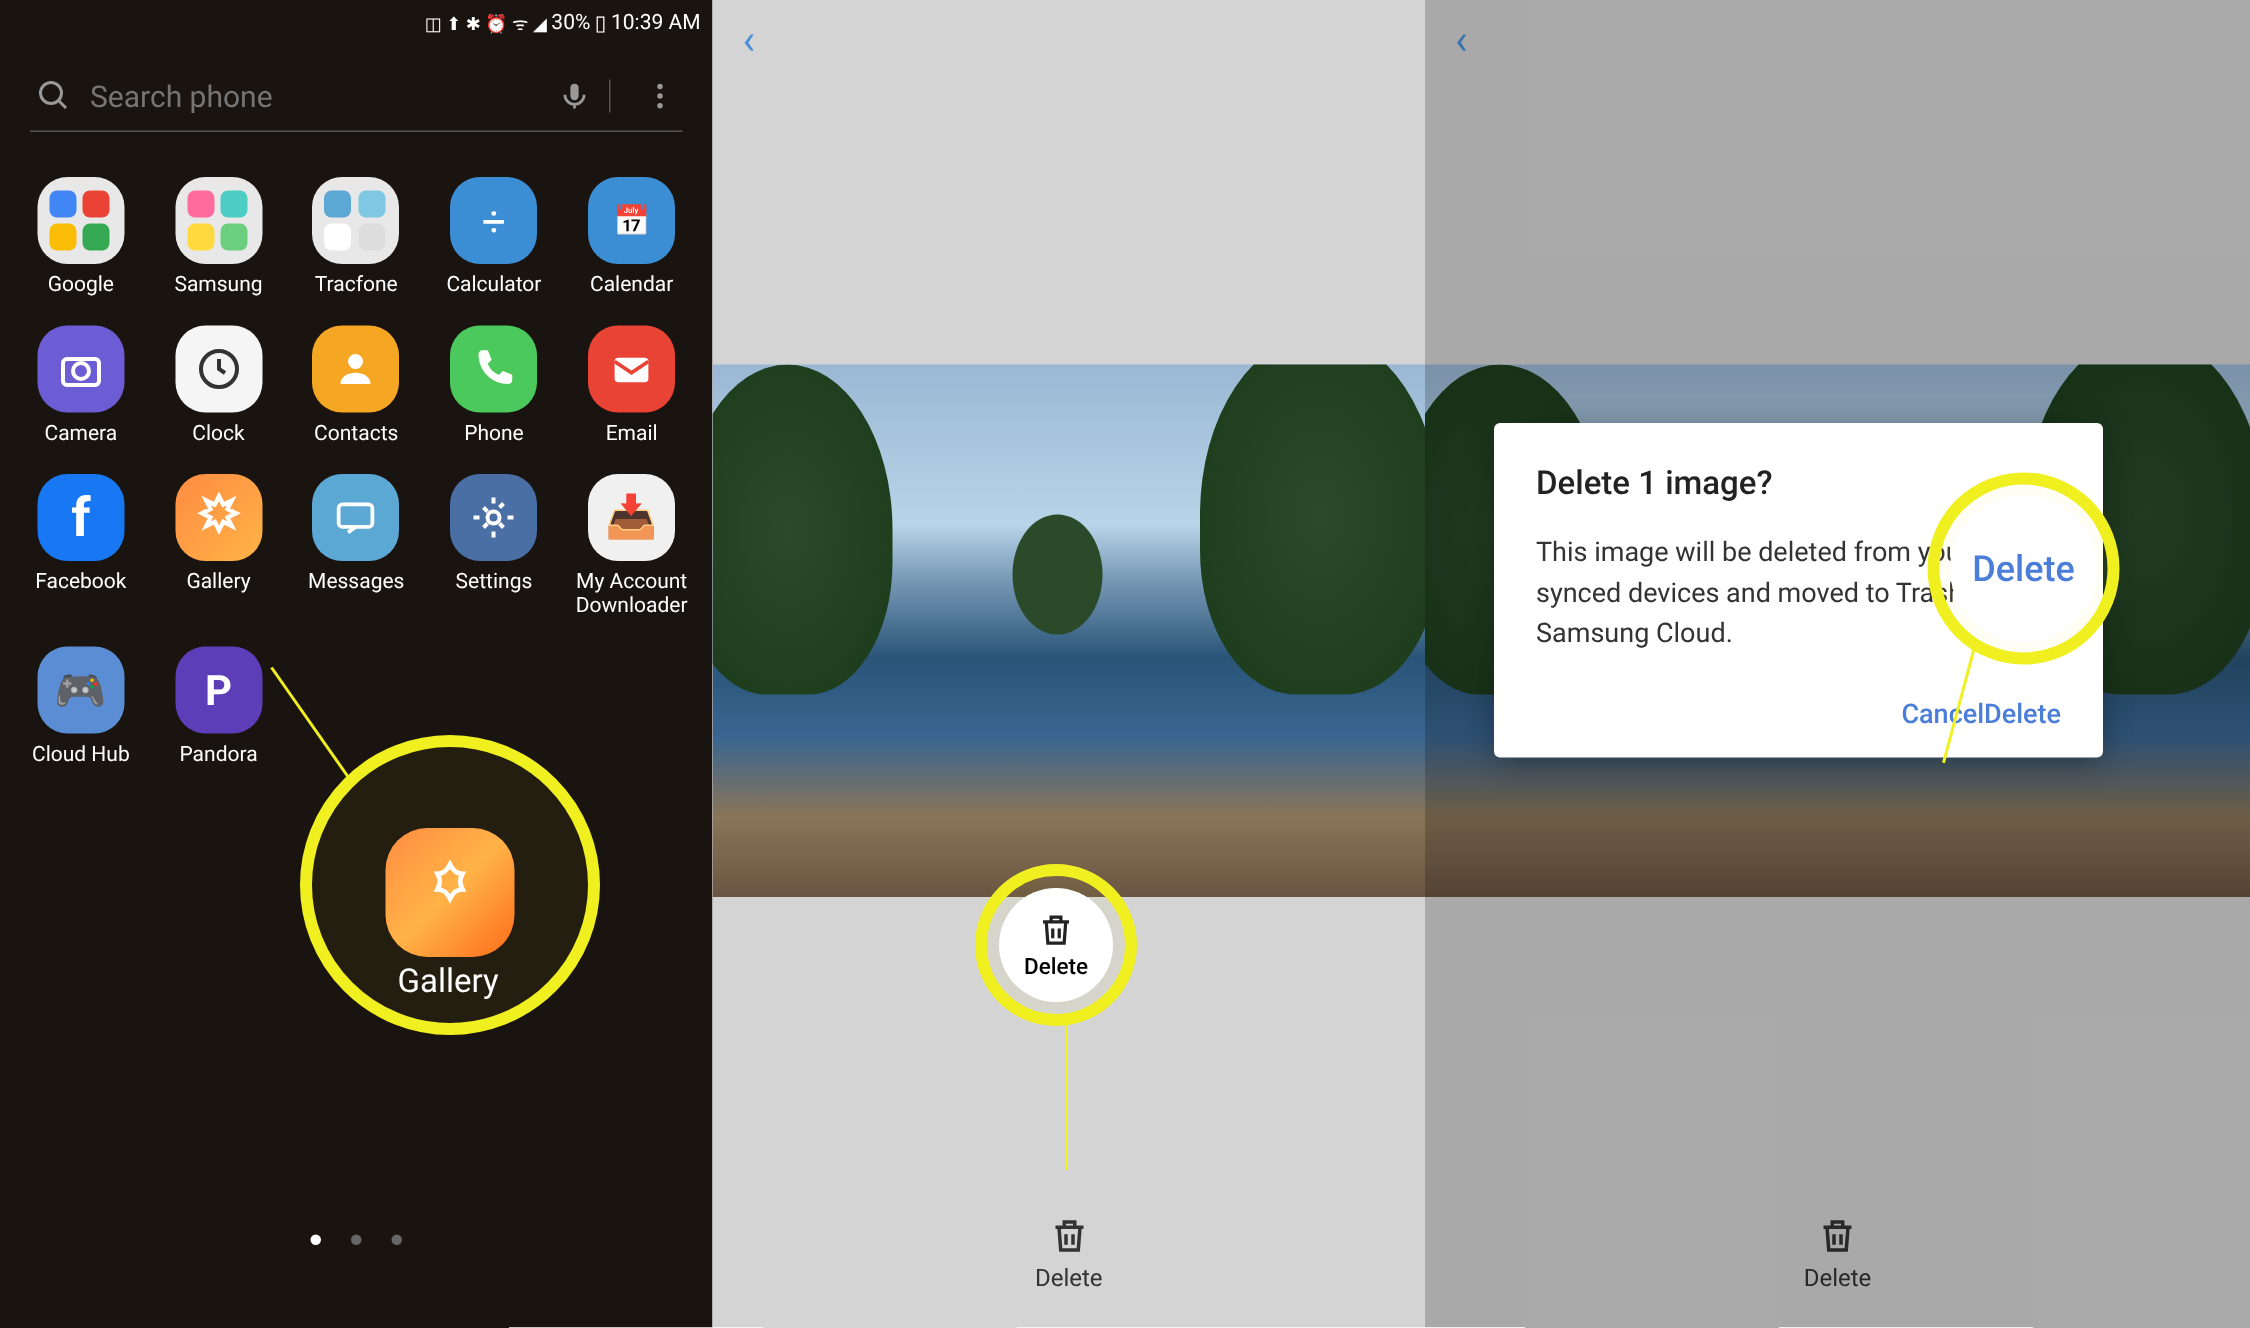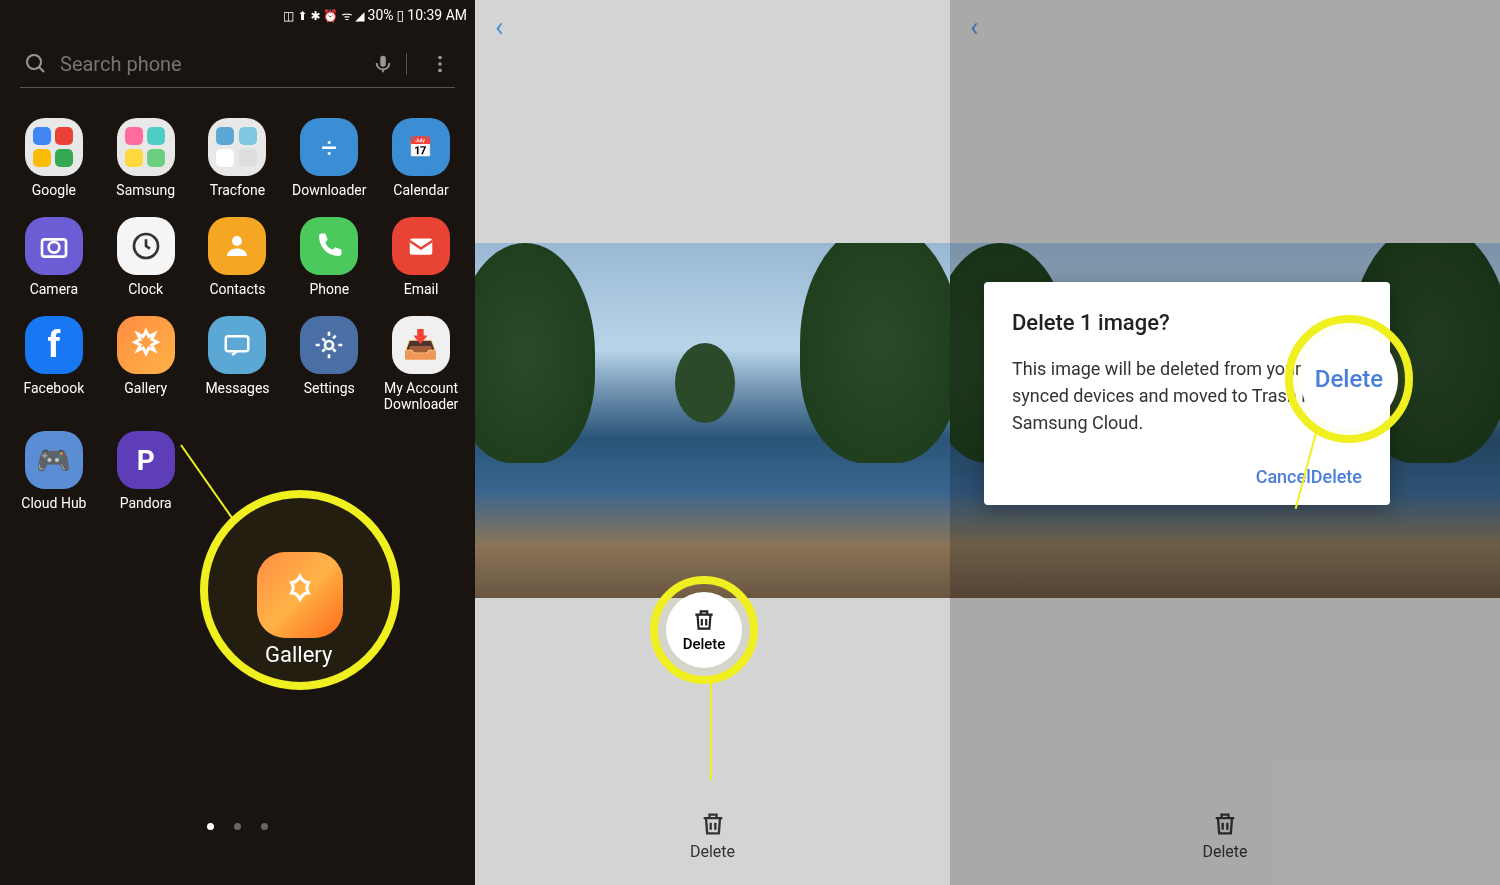--- a/index.html
+++ b/index.html
@@ -44,21 +44,21 @@
 .bottom-bar{position:absolute;bottom:0;left:0;right:0;height:100px;display:flex;align-items:center;justify-content:center;flex-direction:column;gap:4px}
 .trash-icon{width:28px;height:28px}
 .delete-text{font-size:16px;color:#333}
 
 .hc2{width:108px;height:108px;left:650px;top:576px}
 .hc2-inner{position:absolute;left:666px;top:592px;width:76px;height:76px;background:#fff;border-radius:50%;display:flex;flex-direction:column;align-items:center;justify-content:center;gap:2px}
 .hc-line2{position:absolute;width:2px;height:100px;background:#f0f020;left:710px;top:680px}
 
 
 .dialog-overlay{position:absolute;top:0;left:0;right:0;bottom:0;background:rgba(0,0,0,0.2)}
-.dialog{position:absolute;left:34px;top:282px;width:406px;background:#fff;border-radius:4px;padding:28px 28px 18px;box-shadow:0 4px 20px rgba(0,0,0,0.3)}
+.dialog{position:absolute;left:46px;top:282px;width:406px;background:#fff;border-radius:4px;padding:28px 28px 18px;box-shadow:0 4px 20px rgba(0,0,0,0.3)}
 .dialog-title{font-size:22px;font-weight:500;color:#222;margin-bottom:20px}
 .dialog-msg{font-size:18px;color:#333;line-height:1.5;margin-bottom:30px}
 .dialog-btns{display:flex;justify-content:flex-end;}
 .dialog-btn{font-size:18px;font-weight:500;color:#4a7ed9;cursor:pointer;background:none;border:none}
 
 .hc3{width:128px;height:128px;left:335px;top:315px}
 .hc3-inner{position:absolute;left:350px;top:330px;width:98px;height:98px;background:#fff;border-radius:50%;display:flex;align-items:center;justify-content:center;font-size:24px;font-weight:500;color:#4a7ed9}
 .hc-line3{position:absolute;width:2px;height:80px;background:#f0f020;left:355px;top:430px;transform:rotate(15deg)}
 
 
@@ -117,21 +117,21 @@
         <div class="app-icon folder">
           <div class="folder-mini" style="background:#5ba8d4"></div>
           <div class="folder-mini" style="background:#7ec8e3"></div>
           <div class="folder-mini" style="background:#fff"></div>
           <div class="folder-mini" style="background:#ddd"></div>
         </div>
         <span class="app-label">Tracfone</span>
       </div>
     <div class="app">
         <div class="app-icon ic-calc">÷</div>
-        <span class="app-label">Downloader</span>
+        <span class="app-label">Calculator</span>
       </div>
     <div class="app">
         <div class="app-icon ic-cal" style="font-size:20px">📅</div>
         <span class="app-label">Calendar</span>
       </div>
 
     <div class="app">
         <div class="app-icon ic-cam">
           <svg width="32" height="32" viewBox="0 0 24 24" fill="none" stroke="#fff" stroke-width="2">
             <rect x="3" y="7" width="18" height="13" rx="2"></rect>

